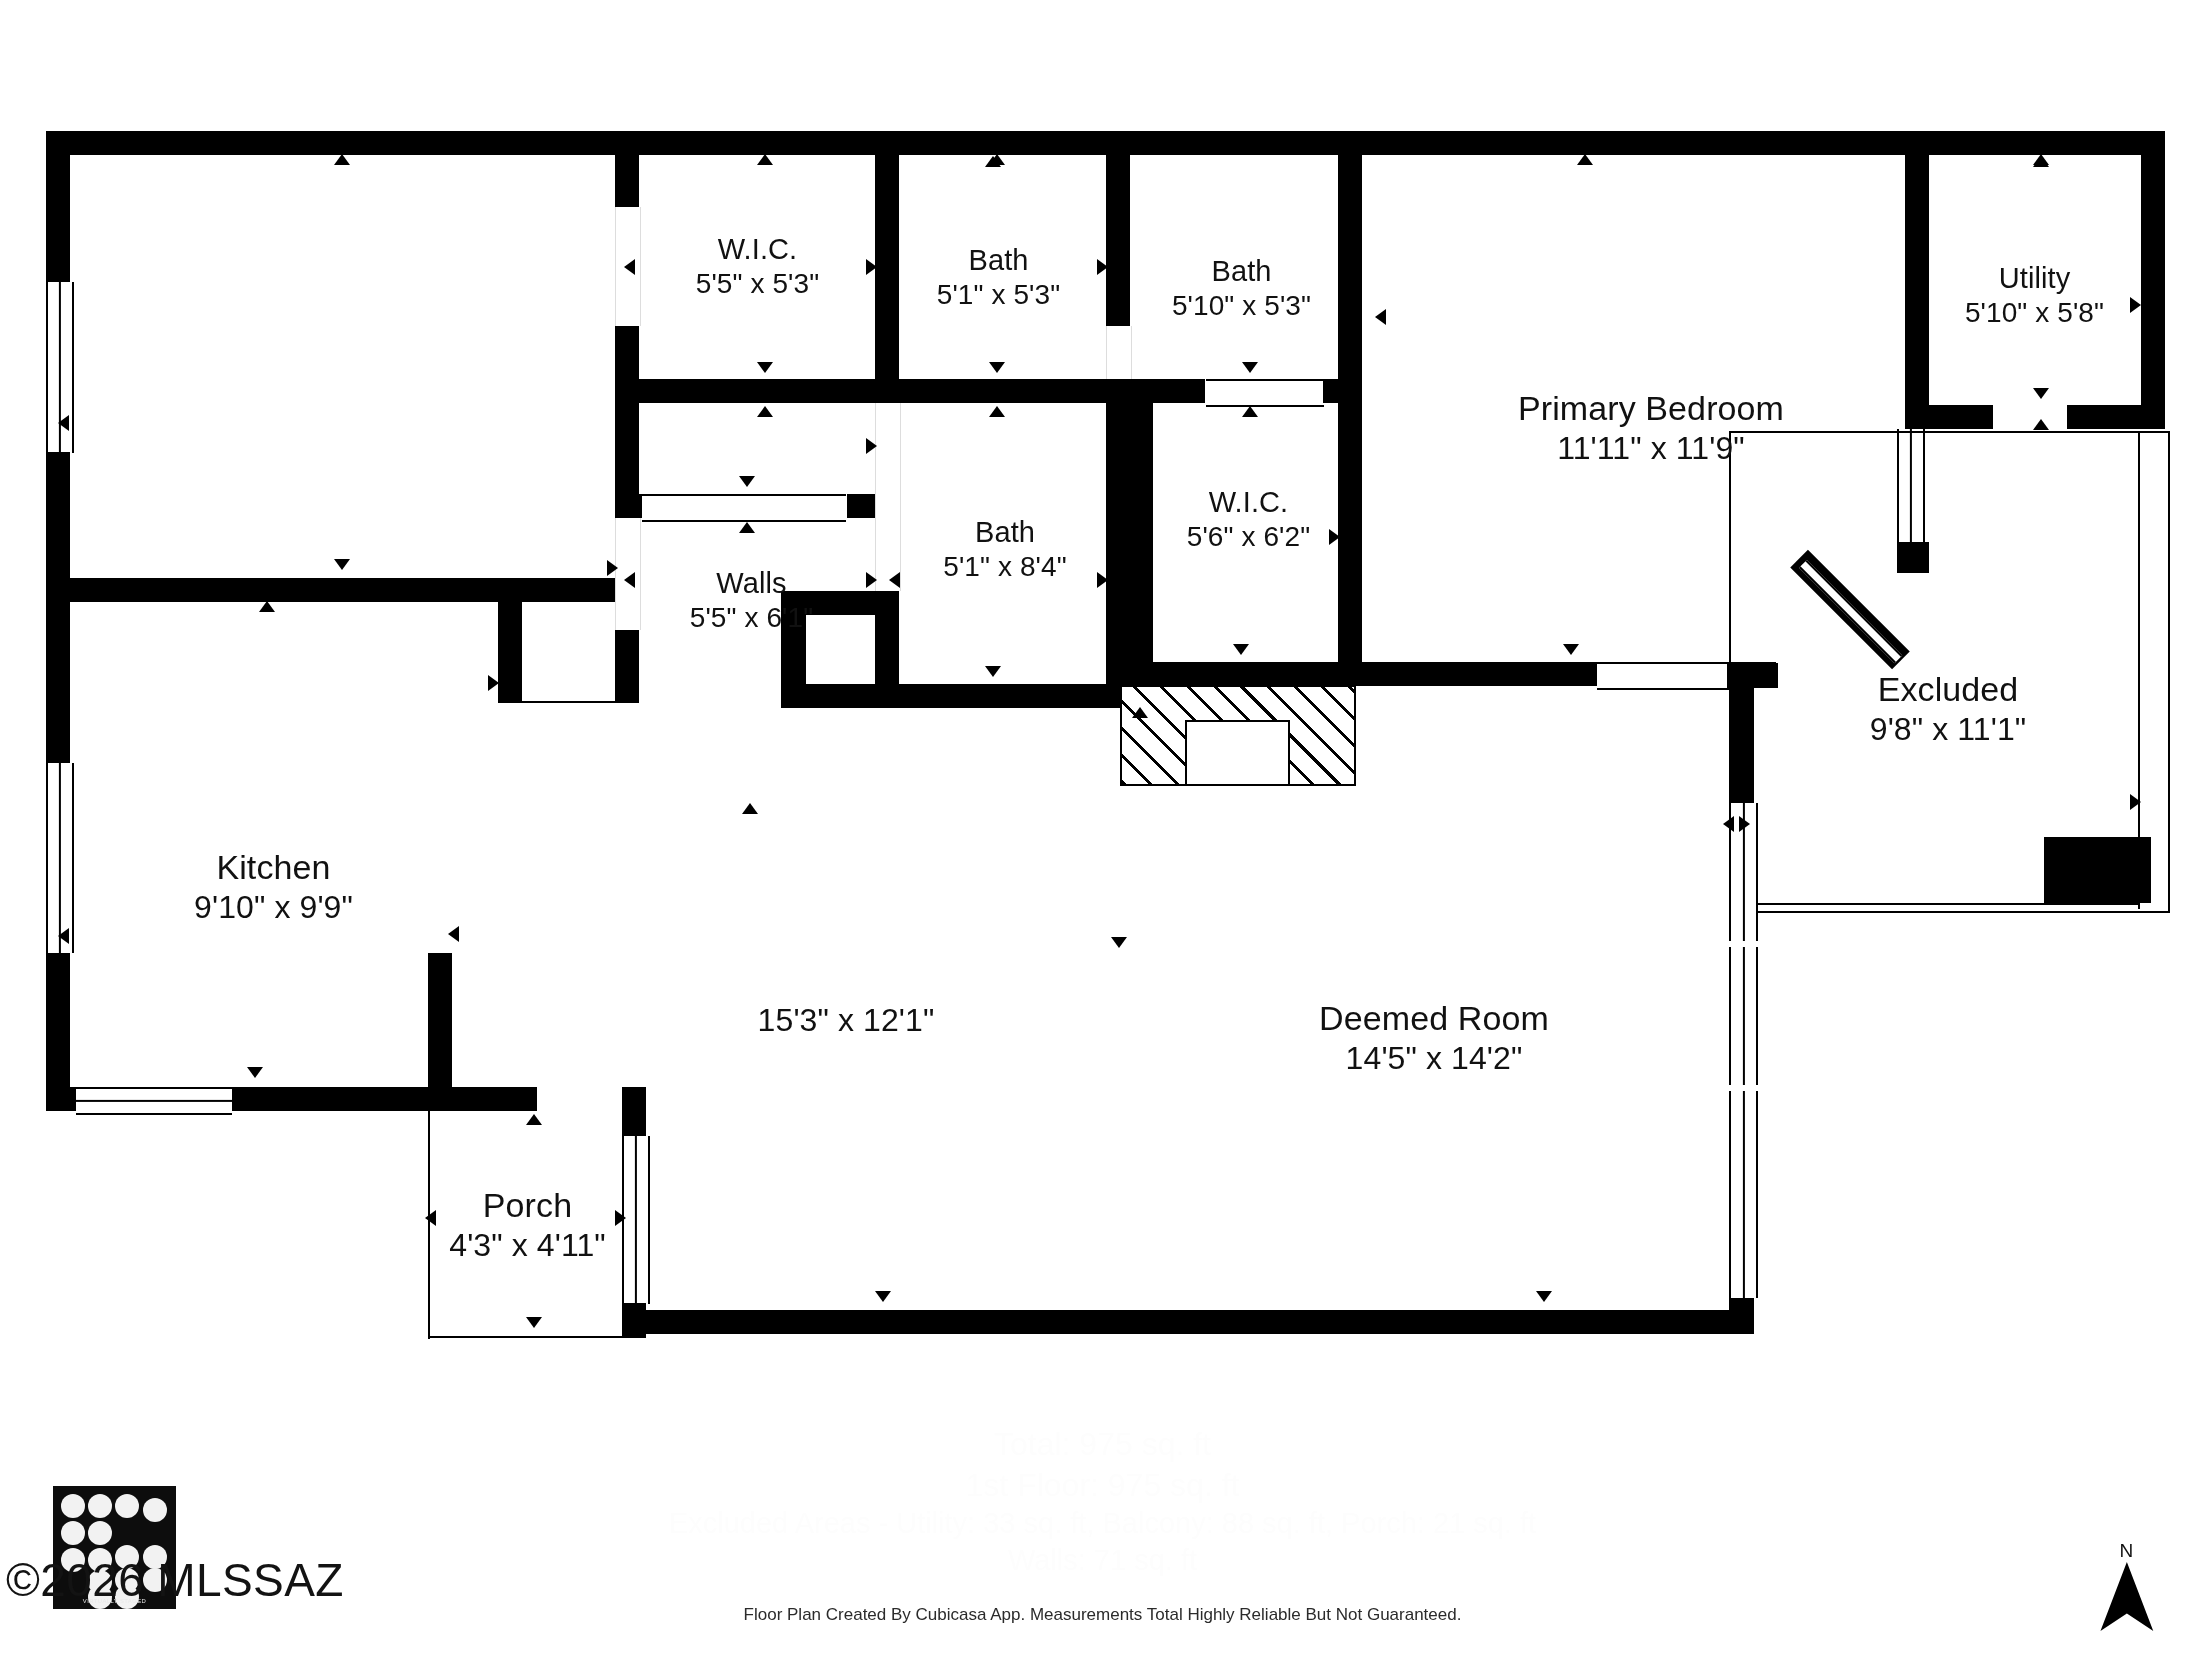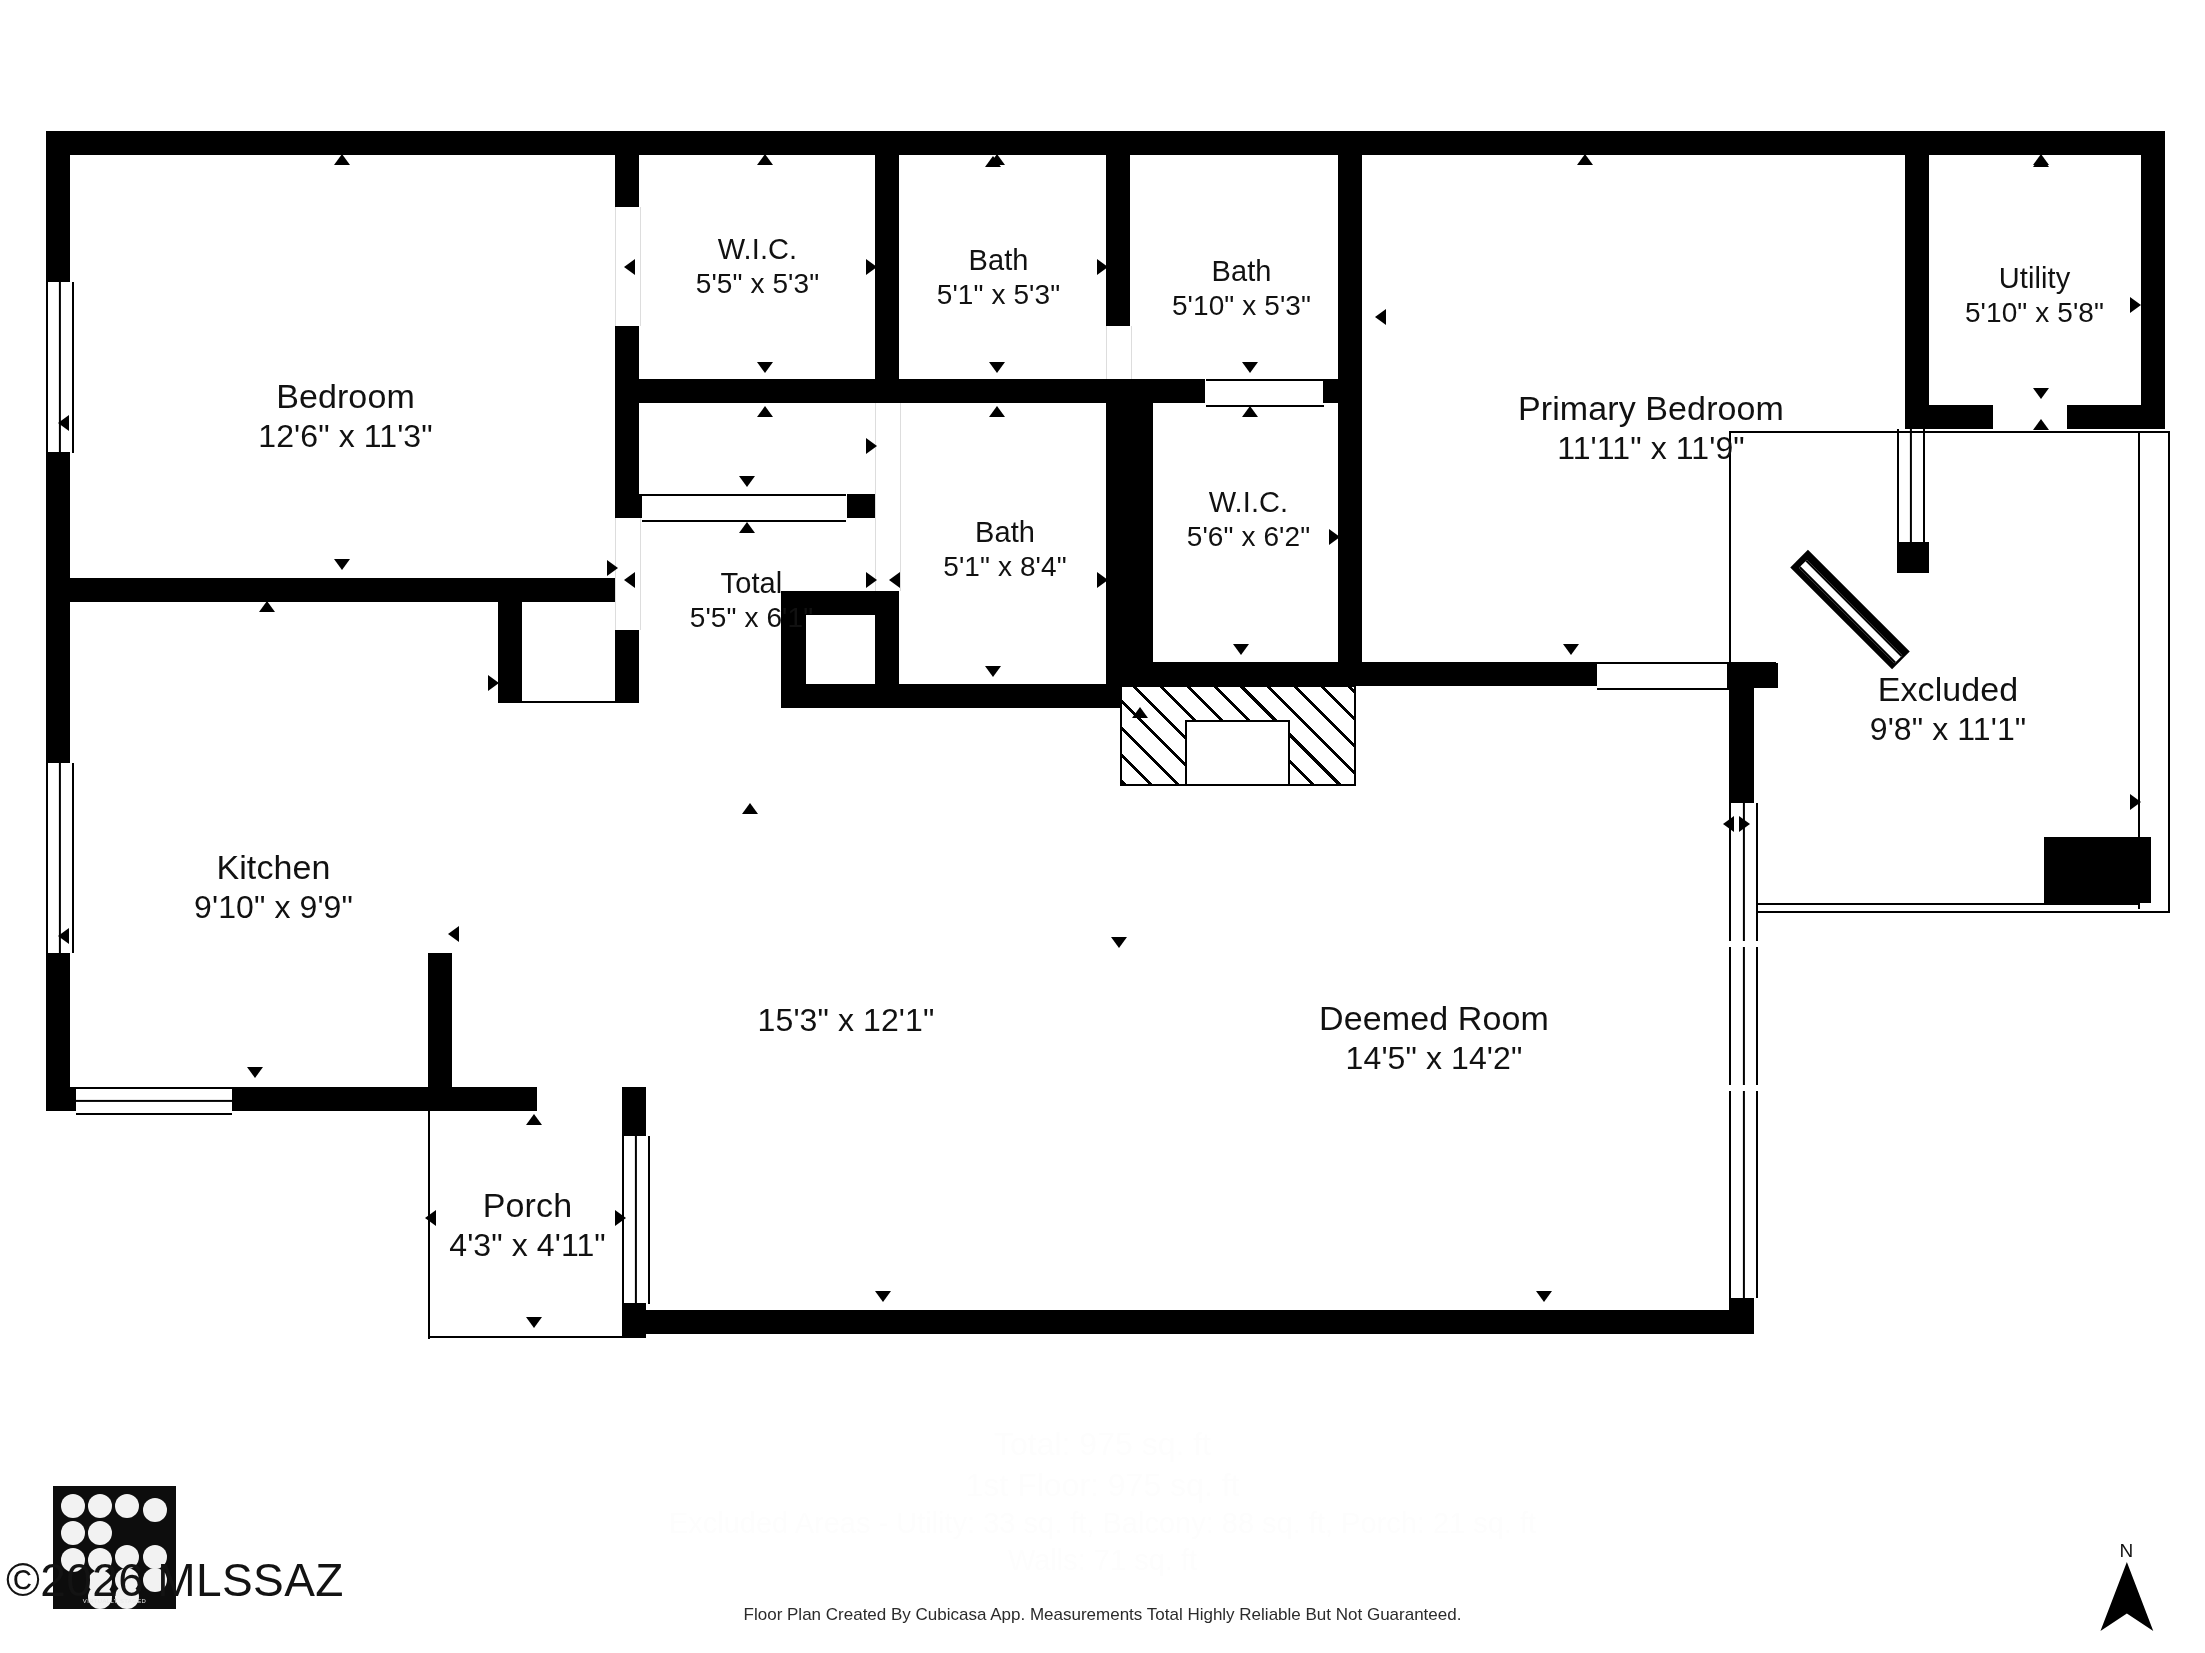--- a/index.html
+++ b/index.html
@@ -257,24 +257,20 @@
   <div class="ar d" style="left:247px;  top:1067px;"></div>
   <div class="ar d" style="left:1111px; top:937px;"></div>
   <div class="ar u" style="left:526px;  top:1114px;"></div>
   <div class="ar l" style="left:425px;  top:1210px;"></div>
   <div class="ar r" style="left:615px;  top:1210px;"></div>
   <div class="ar d" style="left:526px;  top:1317px;"></div>
   <div class="ar d" style="left:875px; top:1291px;"></div>
   <div class="ar d" style="left:1536px; top:1291px;"></div>
   <div class="ar u" style="left:742px; top:803px;"></div>
 
-  <div class="room big" style="left:125px; top:376px; width:441px;">
-    <span class="nm">Bedroom</span>
-    <span class="dm">12'6" x 11'3"</span>
-  </div>
 
   <div class="room" style="left:647px; top:232px; width:221px;">
     <span class="nm">W.I.C.</span>
     <span class="dm">5'5" x 5'3"</span>
   </div>
 
   <div class="room" style="left:888px; top:243px; width:221px;">
     <span class="nm">Bath</span>
     <span class="dm">5'1" x 5'3"</span>
   </div>
@@ -299,21 +295,21 @@
     <span class="nm">Bath</span>
     <span class="dm">5'1" x 8'4"</span>
   </div>
 
   <div class="room" style="left:1138px; top:485px; width:221px;">
     <span class="nm">W.I.C.</span>
     <span class="dm">5'6" x 6'2"</span>
   </div>
 
   <div class="room" style="left:641px; top:566px; width:221px;">
-    <span class="nm">Total</span>
+    <span class="nm">Walls</span>
     <span class="dm">5'5" x 6'1"</span>
   </div>
 
   <div class="room big" style="left:1801px; top:669px; width:294px;">
     <span class="nm">Excluded</span>
     <span class="dm">9'8" x 11'1"</span>
   </div>
 
   <div class="room big" style="left:112px; top:847px; width:323px;">
     <span class="nm">Kitchen</span>

